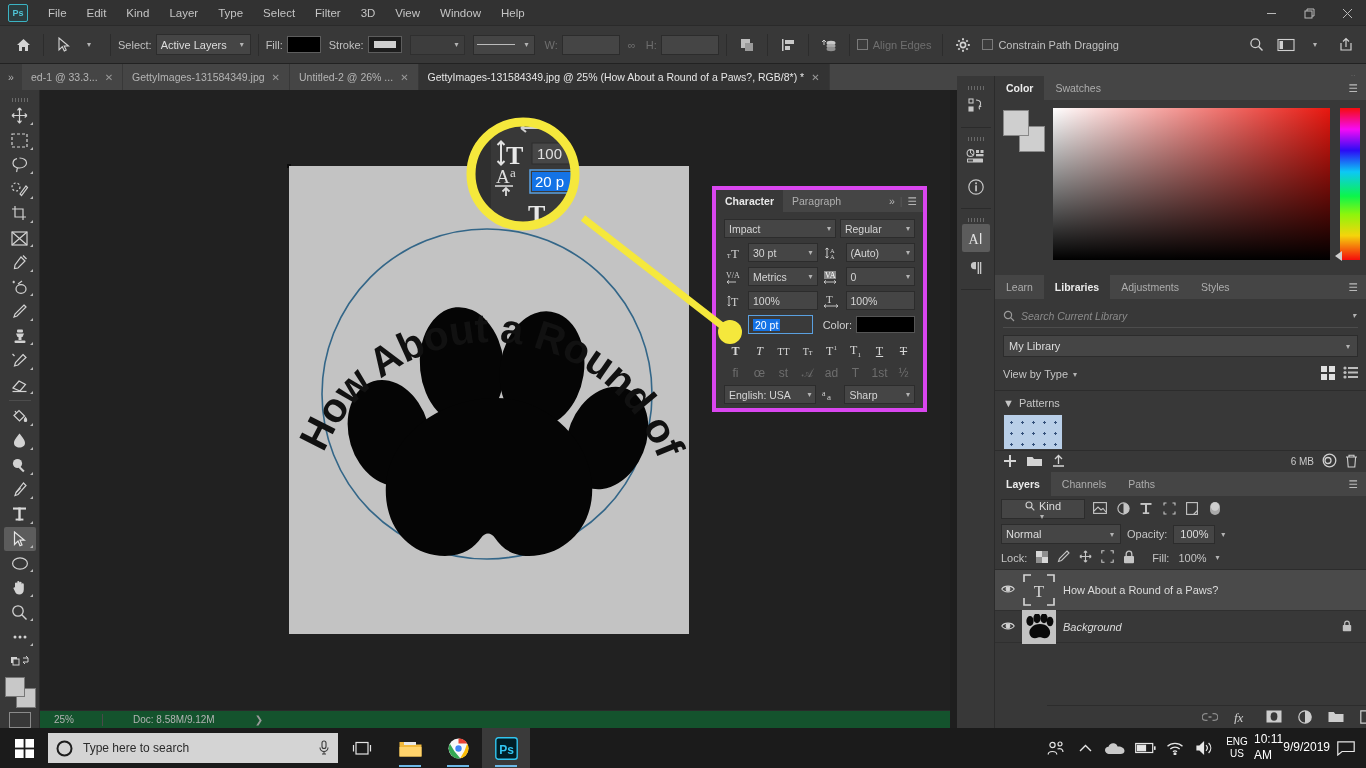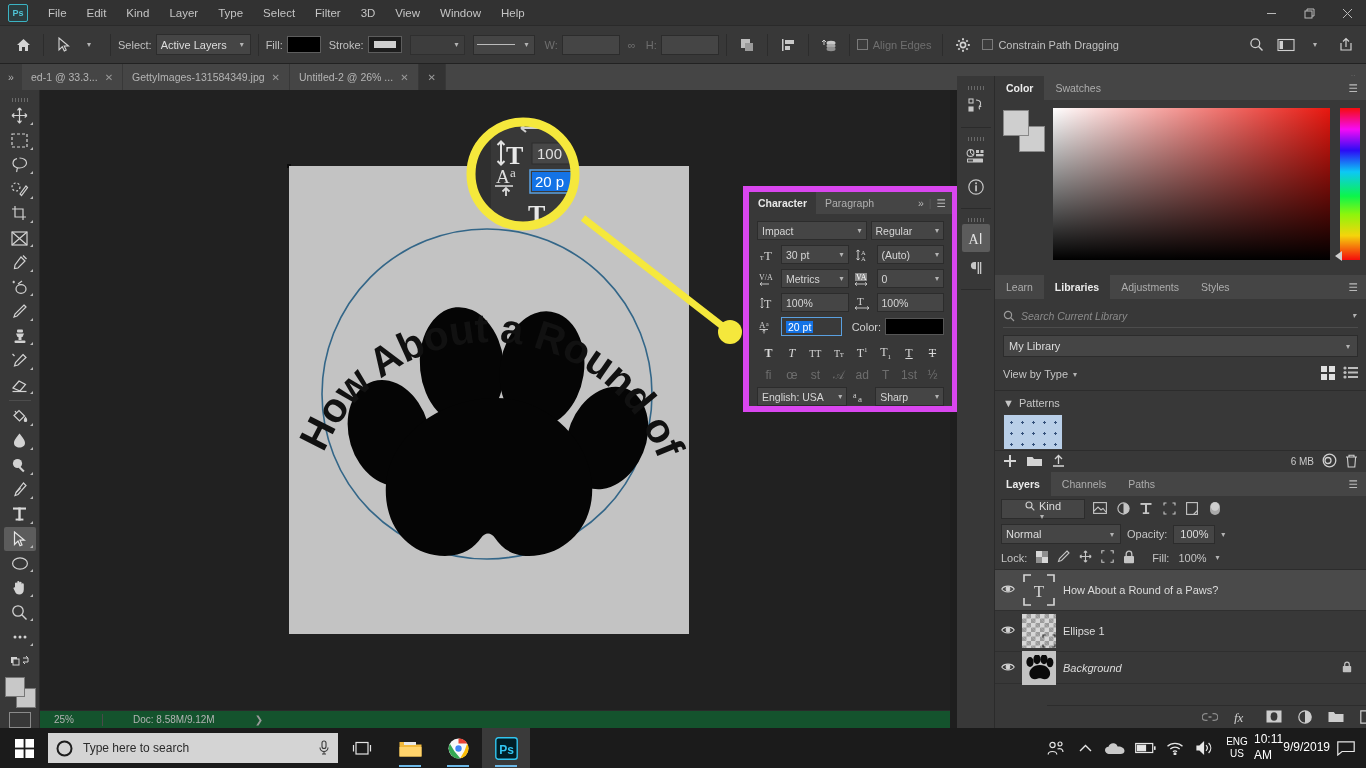--- a/index.html
+++ b/index.html
@@ -110,22 +110,22 @@
     background:#14532d; display:flex; align-items:center; font-size:10px; color:#b3b3b3;
     border-top:1px solid #2a2a2a;
   }
   .sb-zoom { width:62px; padding-left:14px; }
   .sb-sep { width:1px; height:12px; background:#4a4a4a; }
   .sb-doc { padding-left:30px; }
   .sb-arrow { padding-left:40px; color:#9a9a9a; }
 
   
   .charpanel {
-    position:absolute; left:743px; top:186px; width:215px; height:226px;
-    background:#383838; border:6px solid #d946ef;
+    position:absolute; left:712px; top:186px; width:215px; height:226px;
+    background:#383838; border:4px solid #d946ef;
   }
   .cp-tabs { height:22px; background:#454545; display:flex; align-items:stretch; font-size:10.5px; }
   .cp-tab { padding:0 9px; display:flex; align-items:center; color:#b0b0b0; }
   .cp-tab.active { background:#383838; color:#e8e8e8; font-weight:bold; }
   .cp-tabs .right { margin-left:auto; display:flex; align-items:center; gap:5px; padding-right:6px; color:#b5b5b5;}
   .cp-body { padding:7px 8px 0 8px; }
   .cp-row { display:flex; align-items:center; gap:4px; margin-bottom:5px; }
   .cp-field {
     background:#454545; border:1px solid #2c2c2c; height:19px;
     display:flex; align-items:center; justify-content:space-between;
@@ -411,20 +411,21 @@
     </div>
     <div class="tab">
       <span>GettyImages-131584349.jpg</span>
       <span class="x">✕</span>
     </div>
     <div class="tab">
       <span>Untitled-2 @ 26% ...</span>
       <span class="x">✕</span>
     </div>
     <div class="tab active">
+      <span>GettyImages-131584349.jpg @ 25% (How About a Round of a Paws?, RGB/8*) *</span>
       <span class="x">✕</span>
     </div>
     <div class="tab-more">»</div>
   </div>
 
   <div class="toolbar">
     <div class="rail-grip"></div>
 
     <div class="tool">
       <svg width="17" height="17" viewBox="0 0 17 17" stroke="#d2d2d2" fill="none" stroke-width="1.2">
@@ -1061,34 +1062,20 @@
         </span>
         <span class="lthumb textl">
           <svg width="34" height="34" viewBox="0 0 34 34">
             <path d="M2 9 V2 H9 M25 2 H32 V9 M32 25 V32 H25 M9 32 H2 V25" fill="none" stroke="#d6d6d6" stroke-width="1.6"></path>
             <text x="17" y="24" font-size="17" fill="#d6d6d6" text-anchor="middle" font-family="'Liberation Serif',serif">T</text>
             </svg>
         </span>
         <span class="lname">How About a Round of a Paws?</span>
       </div>
 
-      <div class="layer-row">
-        <span class="eye">
-          <svg width="14" height="10" viewBox="0 0 14 10" fill="none" stroke="#d3d3d3" stroke-width="1.1">
-            <path d="M0.8 5 C3 1.2 11 1.2 13.2 5 C11 8.8 3 8.8 0.8 5Z"></path>
-              <circle cx="7" cy="5" r="1.9" fill="#d3d3d3"></circle>
-            </svg>
-        </span>
-        <span class="lthumb checker">
-          <svg width="14" height="14" viewBox="0 0 14 14" style="position:absolute;right:0;bottom:0">
-            <path d="M3.5 1 H1 V3.5 M10.5 1 H13 V3.5 M3.5 13 H1 V10.5 M10.5 13 H13 V10.5" fill="none" stroke="#303030" stroke-width="1.2"></path>
-            </svg>
-        </span>
-        <span class="lname">Ellipse 1</span>
-      </div>
 
       <div class="layer-row" style="height:32px">
         <span class="eye">
           <svg width="14" height="10" viewBox="0 0 14 10" fill="none" stroke="#d3d3d3" stroke-width="1.1">
             <path d="M0.8 5 C3 1.2 11 1.2 13.2 5 C11 8.8 3 8.8 0.8 5Z"></path>
               <circle cx="7" cy="5" r="1.9" fill="#d3d3d3"></circle>
             </svg>
         </span>
         <span class="lthumb" style="background:#c3c3c3">
           <svg width="32" height="26" viewBox="0 0 32 26" fill="#0a0a0a">

